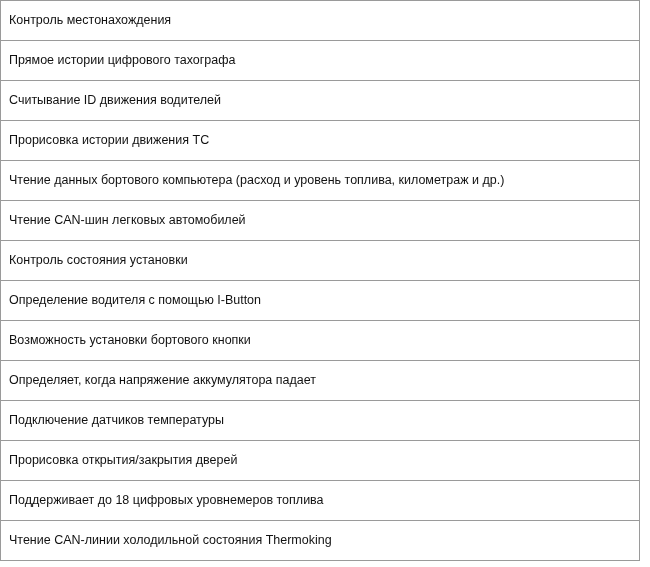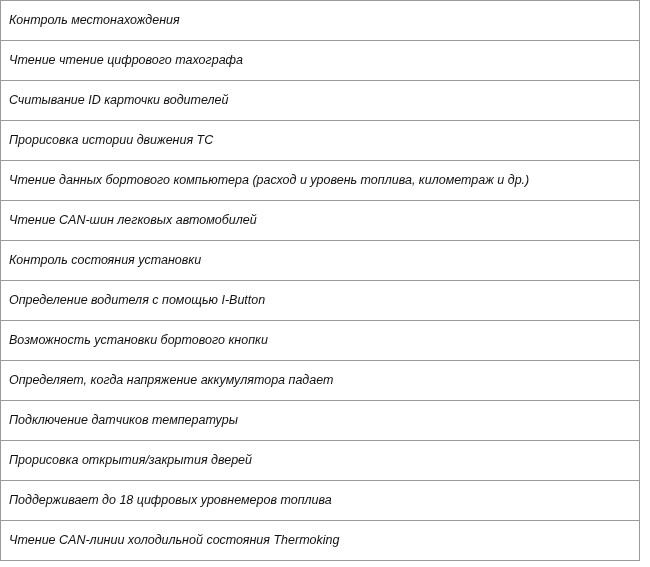--- a/index.html
+++ b/index.html
@@ -14,21 +14,20 @@
     overflow: hidden;
   }
   .feature-table {
     width: 640px;
     margin: 0;
     border-collapse: collapse;
     table-layout: fixed;
   }
   .feature-table tr {
     height: 40px;
-    font-style: italic;
   }
   .feature-table td {
     border: 1px solid #9a9a9a;
     padding: 0 0 0 8px;
     font-size: 12.5px;
     color: #111111;
     line-height: 1.25;
     vertical-align: middle;
     white-space: nowrap;
     overflow: hidden;
@@ -37,24 +36,24 @@
 </style>
 </head>
 <body>
 
 <table class="feature-table">
   <tbody>
     <tr>
       <td>Контроль местонахождения</td>
     </tr>
     <tr>
-      <td>Чтение чтение цифрового тахографа</td>
+      <td>Прямое истории цифрового тахографа</td>
     </tr>
     <tr>
-      <td>Считывание ID карточки водителей</td>
+      <td>Считывание ID движения водителей</td>
     </tr>
     <tr>
       <td>Прорисовка истории движения ТС</td>
     </tr>
     <tr>
       <td>Чтение данных бортового компьютера (расход и уровень топлива, километраж и др.)</td>
     </tr>
     <tr>
       <td>Чтение CAN-шин легковых автомобилей</td>
     </tr>

